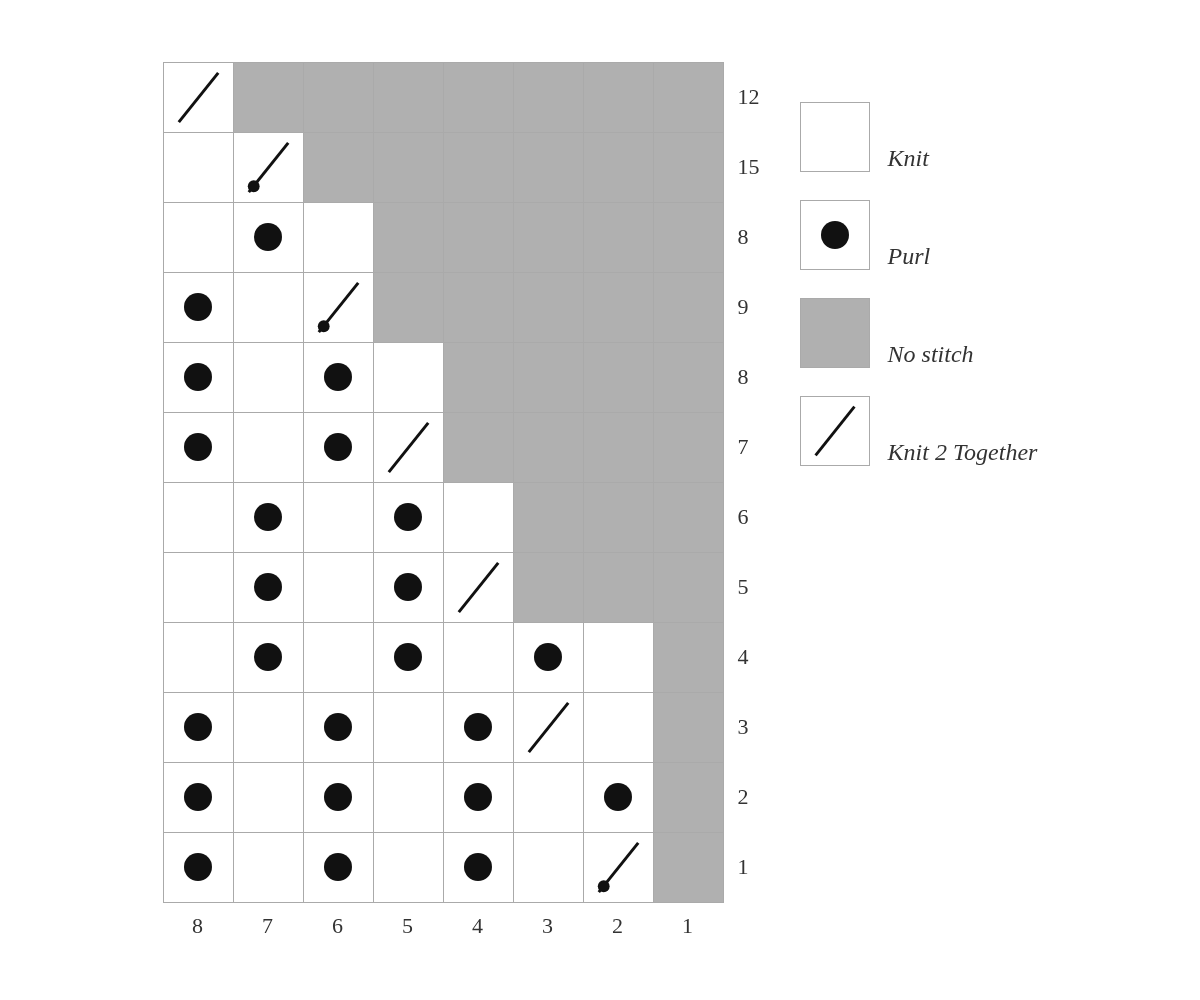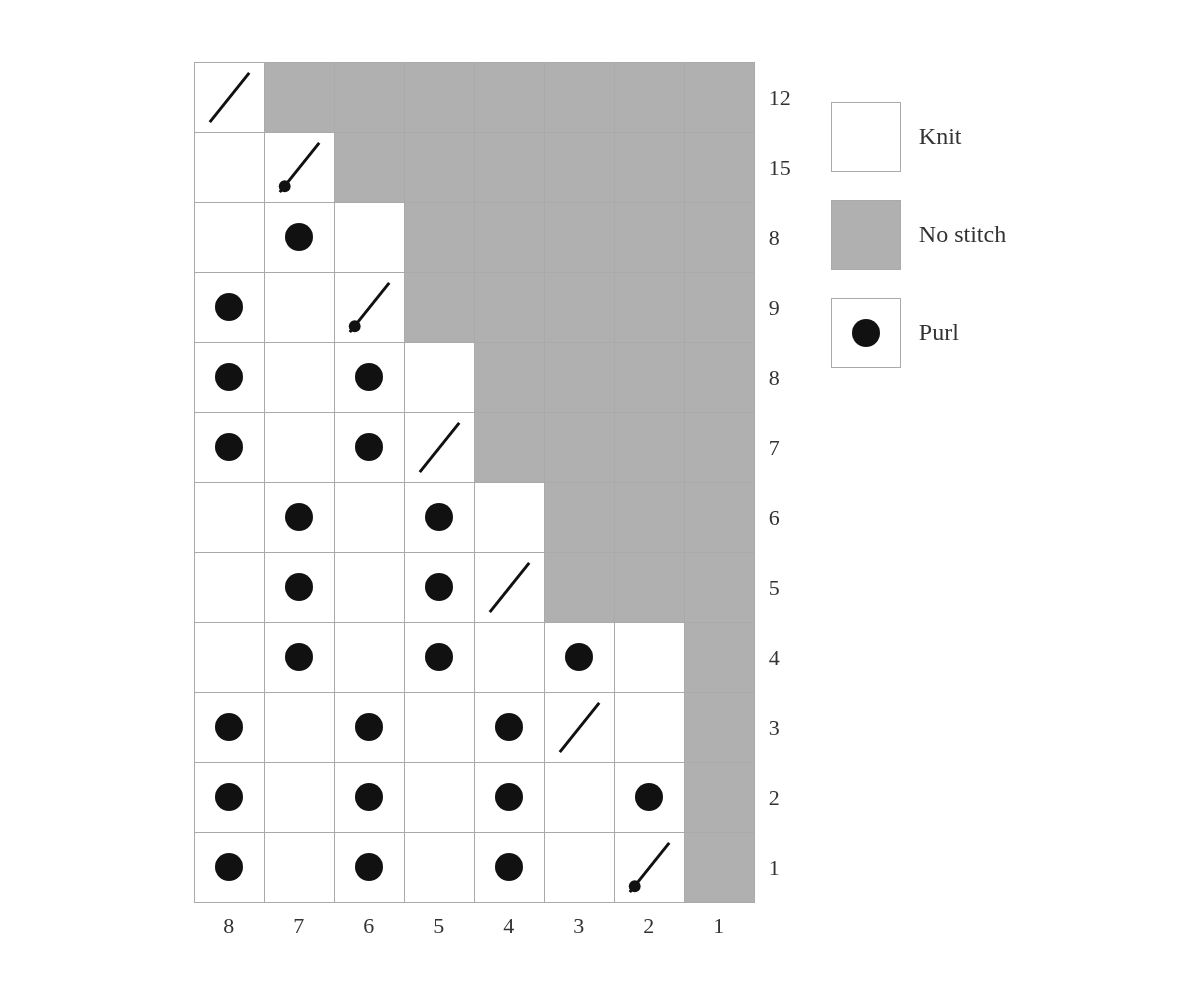--- a/index.html
+++ b/index.html
@@ -56,21 +56,21 @@
     }
     .slash-line {
       position: absolute;
       width: 100%;
       height: 100%;
       top: 0; left: 0;
     }
     .row-labels {
       display: flex;
       flex-direction: column;
-      justify-content: flex-end;
+      justify-content: center;
       margin-left: 8px;
     }
     .row-label {
       height: 70px;
       display: flex;
       align-items: center;
       font-size: 22px;
       color: #333;
       padding-left: 6px;
     }
@@ -87,22 +87,23 @@
       padding-top: 6px;
     }
     .legend {
       display: flex;
       flex-direction: column;
       gap: 28px;
       margin-top: 40px;
     }
     .legend-item {
       display: flex;
-      align-items: center;
+      align-items: flex-end;
       gap: 18px;
+      font-style: italic;
     }
     .legend-box {
       width: 70px;
       height: 70px;
       border: 1px solid #aaa;
       background: #fff;
       display: flex;
       align-items: center;
       justify-content: center;
       position: relative;
@@ -325,23 +326,31 @@
         <div class="col-label">1</div>
       </div>
   </div>
 
   <div class="legend">
     <div class="legend-item">
       <div class="legend-box"></div>
       <span class="legend-label">Knit</span>
     </div>
     <div class="legend-item">
-      <div class="legend-box gray"></div>
-      <span class="legend-label">No stitch</span>
-    </div>
-    <div class="legend-item">
       <div class="legend-box">
         <span class="purl-dot"></span>
       </div>
       <span class="legend-label">Purl</span>
     </div>
+    <div class="legend-item">
+      <div class="legend-box gray"></div>
+      <span class="legend-label">No stitch</span>
+    </div>
+    <div class="legend-item">
+      <div class="legend-box">
+        <svg class="slash-line" viewBox="0 0 70 70">
+          <line x1="55" y1="10" x2="15" y2="60" stroke="#111" stroke-width="3"></line>
+        </svg>
+      </div>
+      <span class="legend-label">Knit 2 Together</span>
+    </div>
   </div>
 </div>
 
 </body></html>

